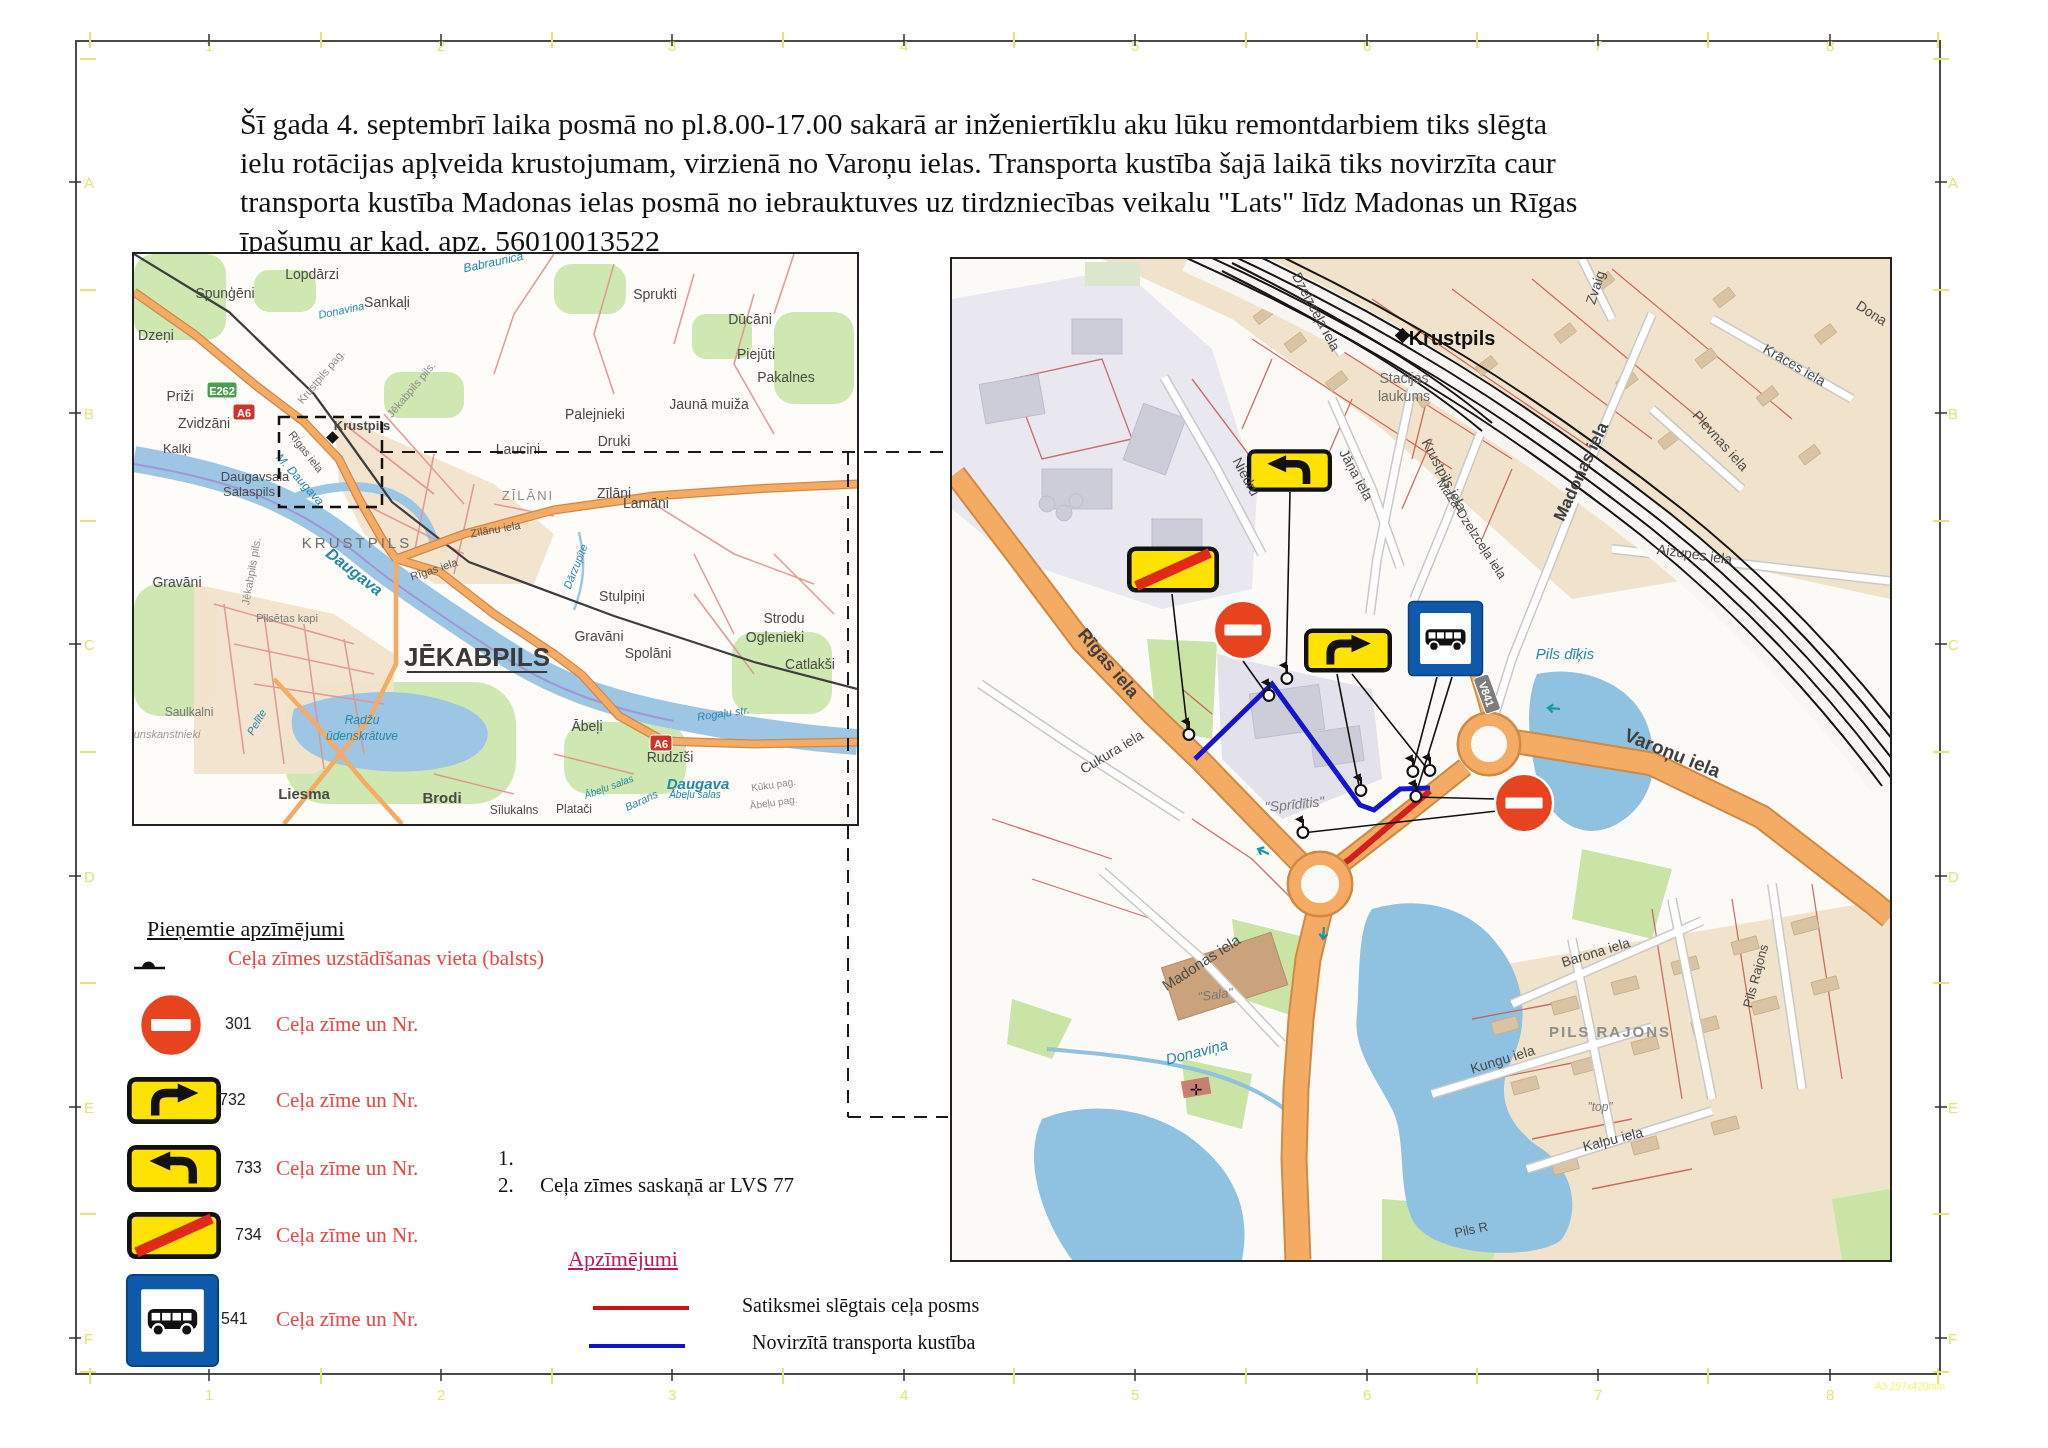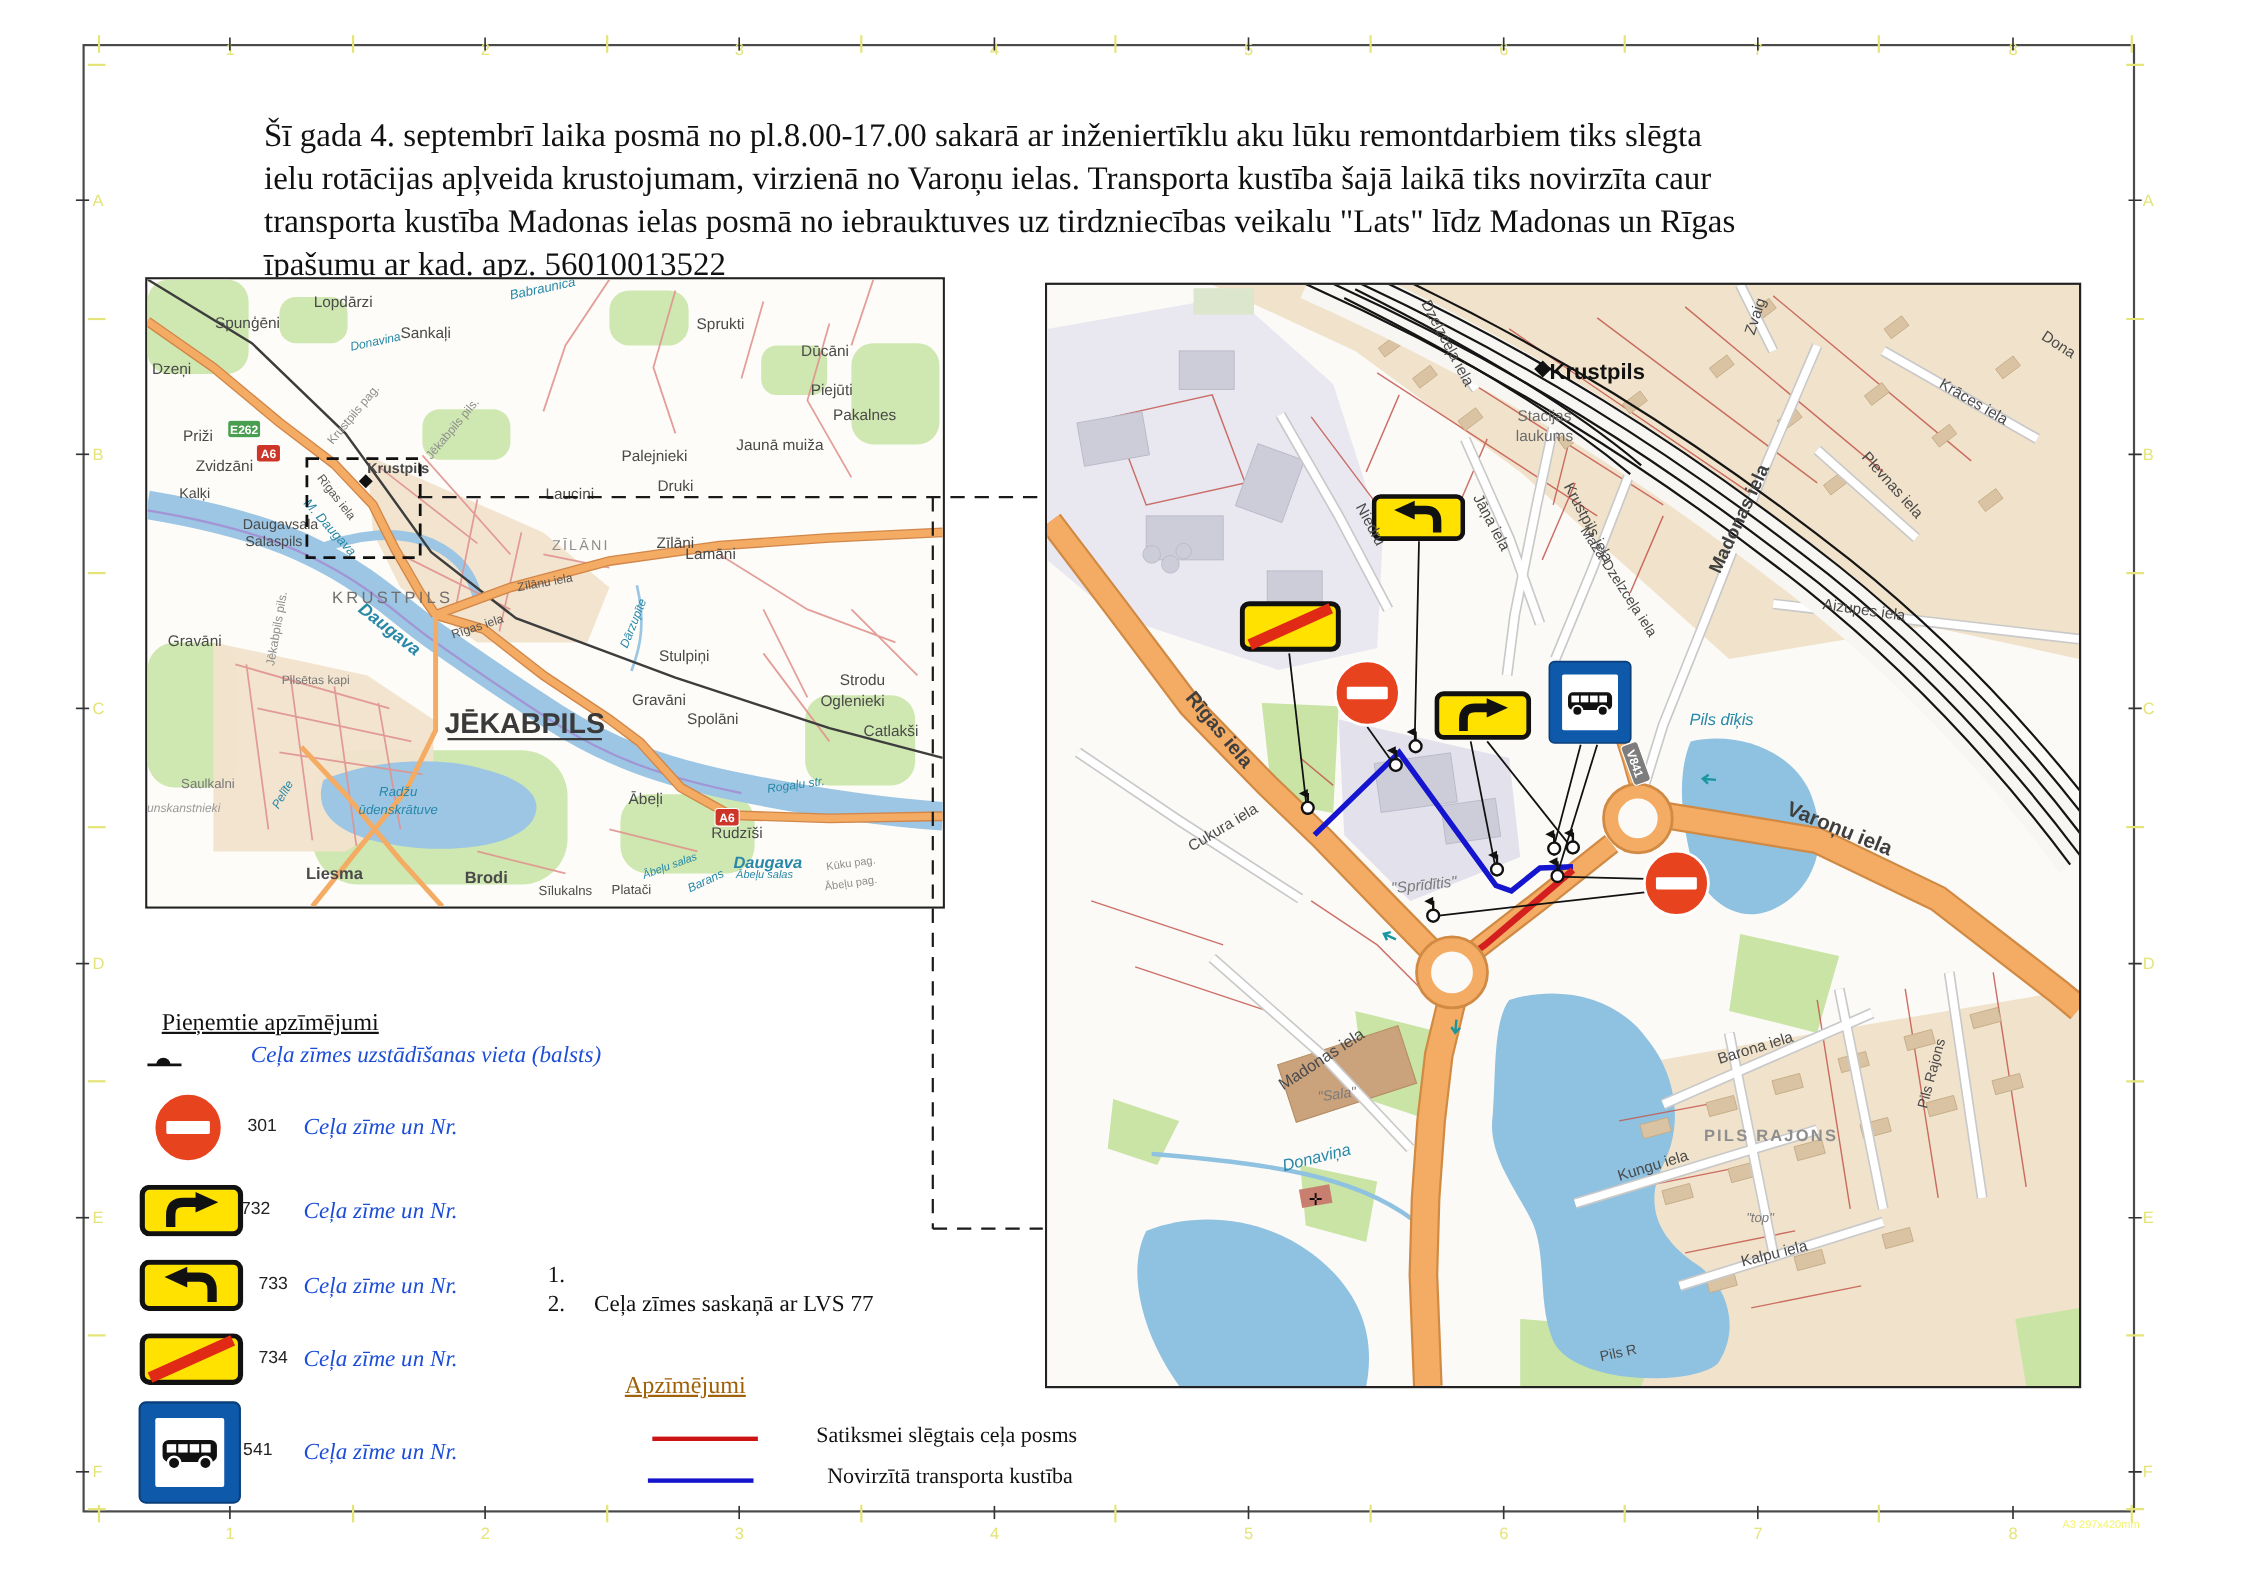--- a/index.html
+++ b/index.html
@@ -12,25 +12,25 @@
   .ovmap{position:absolute;left:132px;top:252px;width:723px;height:570px;border:2px solid #222;
          background:#fbfaf6;box-sizing:content-box;}
   .dmap{position:absolute;left:950px;top:257px;width:938px;height:1001px;border:2px solid #222;
         background:#fbfaf7;}
   .ovmap svg,.dmap svg{position:absolute;left:0;top:0;}
   .overlay{position:absolute;left:0;top:0;pointer-events:none;}
   .lg-title{position:absolute;left:147px;top:916px;font-size:22px;color:#111;
             text-decoration:underline;}
   .lrow{position:absolute;color:#111;}
   .lnum{font-family:"Liberation Sans",sans-serif;font-size:16px;color:#222;}
-  .ltext{font-size:21px;color:#1d4ed8;font-style:italic;}
+  .ltext{font-size:21px;color:#ef4444;}
   .notes{position:absolute;left:498px;top:1146px;width:460px;font-size:21px;color:#111;}
   .nrow{display:flex;margin-bottom:2px;}
   .nnum{width:42px;flex:0 0 42px;}
-  .ll-title{position:absolute;left:568px;top:1246px;font-size:22px;color:#a16207;
+  .ll-title{position:absolute;left:568px;top:1246px;font-size:22px;color:#be185d;
             text-decoration:underline;}
   .llrow{position:absolute;}
   .swatch{position:absolute;height:4px;width:96px;}
   .lltext{position:absolute;font-size:20px;color:#111;white-space:nowrap;}
   .gridmark{position:absolute;color:#e4e478;font-family:"Liberation Sans",sans-serif;
             font-size:15px;}
   .cornernote{position:absolute;left:1875px;top:1381px;color:#f3f370;font-size:10px;
               font-family:"Liberation Sans",sans-serif;white-space:nowrap;}
   .defsvg{position:absolute;width:0;height:0;overflow:hidden;}
 </style>

